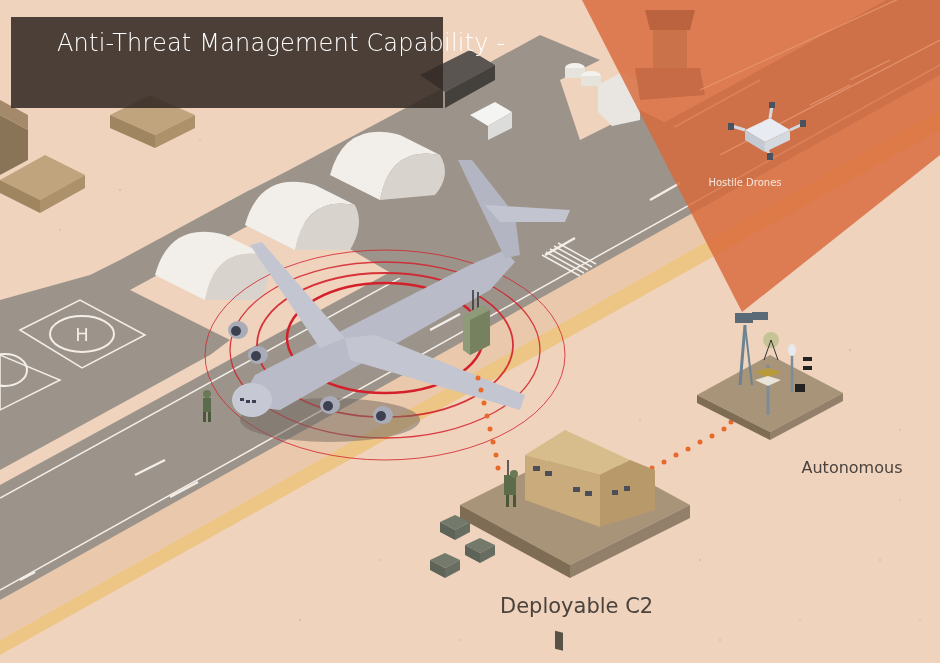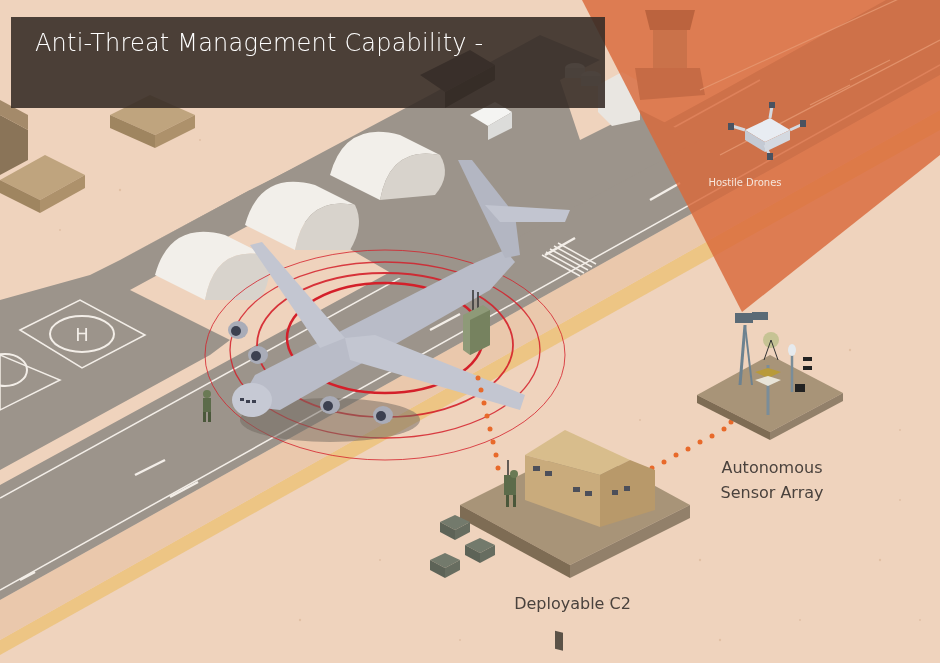--- a/index.html
+++ b/index.html
@@ -1,27 +1,27 @@
 <!DOCTYPE html>
 <html><head>
 <meta charset="utf-8">
 <style>
   html, body { margin: 0; padding: 0; }
   body { width: 940px; height: 663px; overflow: hidden; background: #efd3bd; position: relative;
          font-family: "DejaVu Sans", "Liberation Sans", sans-serif; }
   #scene { position: absolute; left: 0; top: 0; width: 940px; height: 663px; }
-  .title-box { position: absolute; left: 11px; top: 17px; width: 594px; height: 91px;
-               background: rgba(52, 42, 36, 0.88); box-sizing: border-box; padding: 10px 0 0 24px; }
+  .title-box { position: absolute; left: 11px; top: 17px; width: 432px; height: 91px;
+               background: rgba(52, 42, 36, 0.88); box-sizing: border-box; padding: 10px 0 0 46px; }
   .title-line { color: #ffffff; font-size: 24px; line-height: 33px; letter-spacing: 0.2px;
                 font-family: "DejaVu Sans", sans-serif; font-weight: 300; white-space: nowrap; }
   .label { position: absolute; color: #4a423d; font-family: "DejaVu Sans", "Liberation Sans", sans-serif;
            text-align: center; white-space: nowrap; }
   .label-drones { left: 690px; top: 177px; width: 110px; font-size: 10px; color: #f6e6dc; }
-  .label-sensor { left: 702px; top: 455px; width: 140px; font-size: 16px; line-height: 25px; text-align: center; }
-  .label-c2 { left: 500px; top: 594px; width: 145px; font-size: 16px; }
+  .label-sensor { left: 782px; top: 455px; width: 140px; font-size: 16px; line-height: 25px; text-align: center; }
+  .label-c2 { left: 500px; top: 594px; width: 145px; font-size: 21px; }
 </style>
 </head>
 <body>
 
 <svg id="scene" viewBox="0 0 940 663" xmlns="http://www.w3.org/2000/svg">
 
   <rect x="0" y="0" width="940" height="663" fill="#efd3bd"></rect>
   <g fill="#dcb99c" opacity="0.7">
     <circle cx="560" cy="560" r="1.2"></circle>
       <circle cx="610" cy="600" r="1"></circle>
@@ -281,16 +281,15 @@
 </svg>
 
 <div class="title-box">
   <div class="title-line">Anti-Threat Management Capability -</div>
 </div>
 
 <div class="label label-drones">Hostile Drones</div>
 
 <div class="label label-sensor">
   <div>Autonomous</div>
-  <div>Sensor Array</div>
 </div>
 
 <div class="label label-c2">Deployable C2</div>
 
 </body></html>

